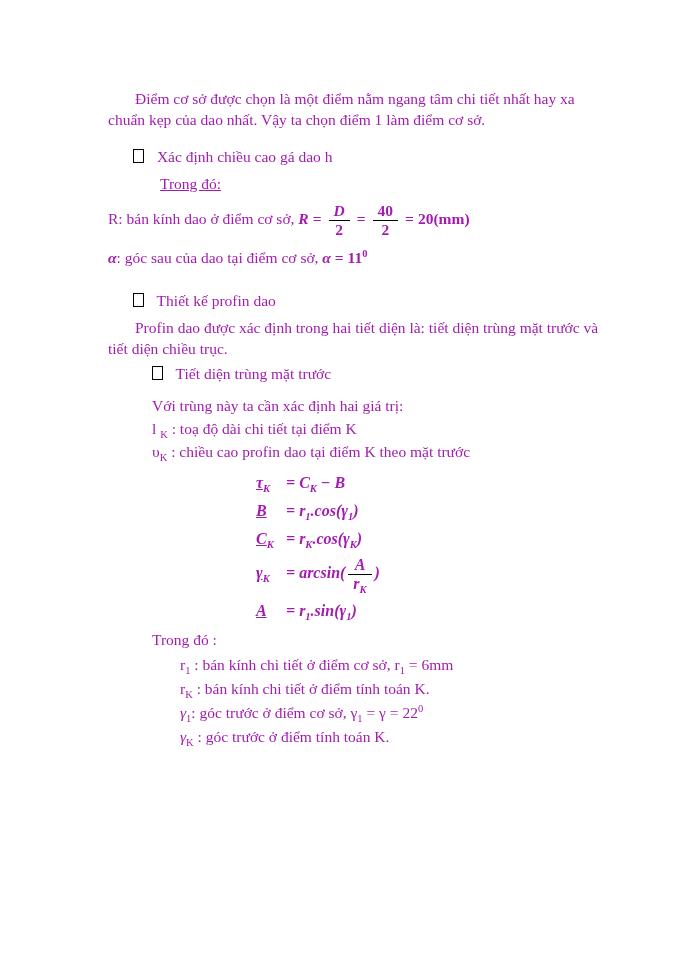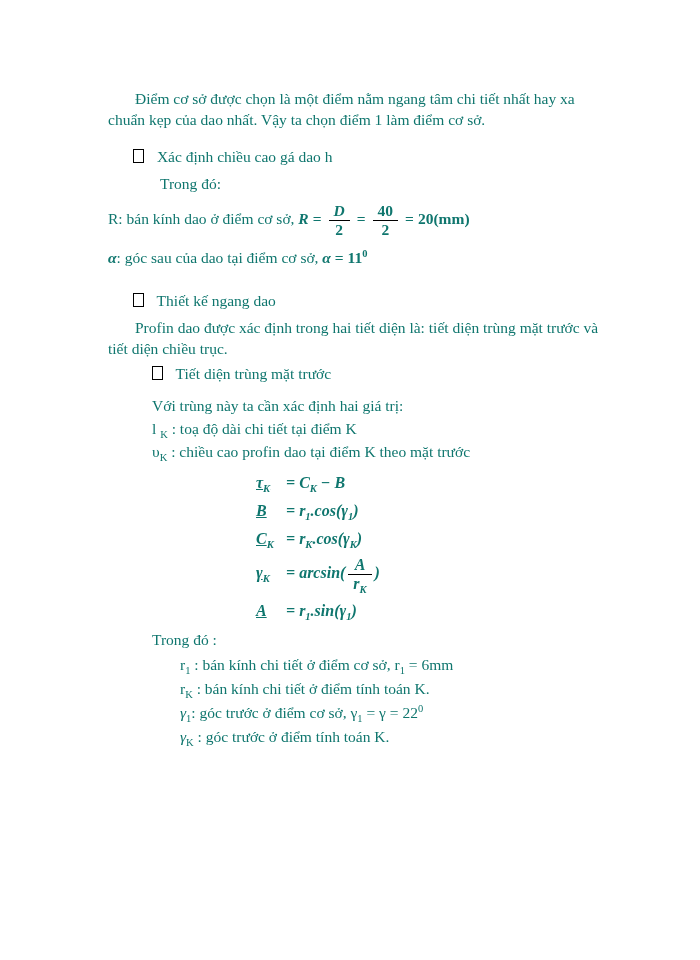--- a/index.html
+++ b/index.html
@@ -1,19 +1,19 @@
 <!DOCTYPE html>
 <html><head>
 <meta charset="utf-8">
 <style>
   html,body { margin:0; padding:0; background:#ffffff; }
   .page {
     position:relative; width:700px; height:960px; background:#ffffff;
     font-family:"Liberation Serif", serif; font-size:15.5px; line-height:21px;
-    color:#0f766e; overflow:hidden;
+    color:#a21caf; overflow:hidden;
   }
   .content { position:absolute; left:108px; top:88px; width:492px; }
   p { margin:0; }
   .indent { text-indent:27px; }
   .mb16 { margin-bottom:16px; }
   .mb4 { margin-bottom:4px; }
   .mb2 { margin-bottom:2px; }
 
   .bullet-line { margin-left:25px; margin-bottom:6px; }
   .bullet-line.lvl2 { margin-left:44px; margin-bottom:11px; }
@@ -22,21 +22,21 @@
     margin-right:9px; vertical-align:-1px;
   }
 
   .bi { font-weight:bold; font-style:italic; }
   .b  { font-weight:bold; }
   sub { font-size:10.5px; line-height:0; }
   sup { font-size:10.5px; line-height:0; }
 
   .formula-center { text-align:center; font-weight:bold; font-style:italic; margin:3px 0 5px 0; font-size:16px; }
 
-  .trongdo1 { margin:0 0 8px 52px; }
+  .trongdo1 { margin:0 0 8px 52px;text-decoration:underline; }
   .math-line { margin-bottom:8px; }
   .frac {
     display:inline-block; text-align:center; vertical-align:middle;
     font-weight:bold; margin:0 3px; line-height:18px;
   }
   .frac .num { display:block; border-bottom:1.4px solid #000; padding:0 5px; }
   .frac .den { display:block; padding:0 5px; }
   .eqsign { font-weight:bold; margin:0 4px; }
 
   .alpha-line { margin-bottom:22px; }
@@ -70,21 +70,21 @@
     <div class="math-line">
       <span>R: bán kính dao ở điểm cơ sở, </span><span class="bi">R</span><span class="eqsign">=</span><span class="frac"><span class="num bi">D</span><span class="den">2</span></span><span class="eqsign">=</span><span class="frac"><span class="num">40</span><span class="den">2</span></span><span class="eqsign">=</span><span class="b">20(mm)</span>
     </div>
 
     <div class="alpha-line">
       <span class="bi">α</span><span>: góc sau của dao tại điểm cơ sở, </span><span class="bi">α</span><span class="b"> = 11</span><sup class="b">0</sup>
     </div>
 
     <div class="bullet-line">
       <span class="square"></span>
-      <span>Thiết kế ngang dao</span>
+      <span>Thiết kế profin dao</span>
     </div>
 
     <p class="indent mb4">Profin dao được xác định trong hai tiết diện là: tiết diện trùng mặt trước và tiết diện chiều trục.</p>
 
     <div class="bullet-line lvl2">
       <span class="square"></span>
       <span>Tiết diện trùng mặt trước</span>
     </div>
 
     <p class="indent2 mb2">Với trùng này ta cần xác định hai giá trị:</p>

